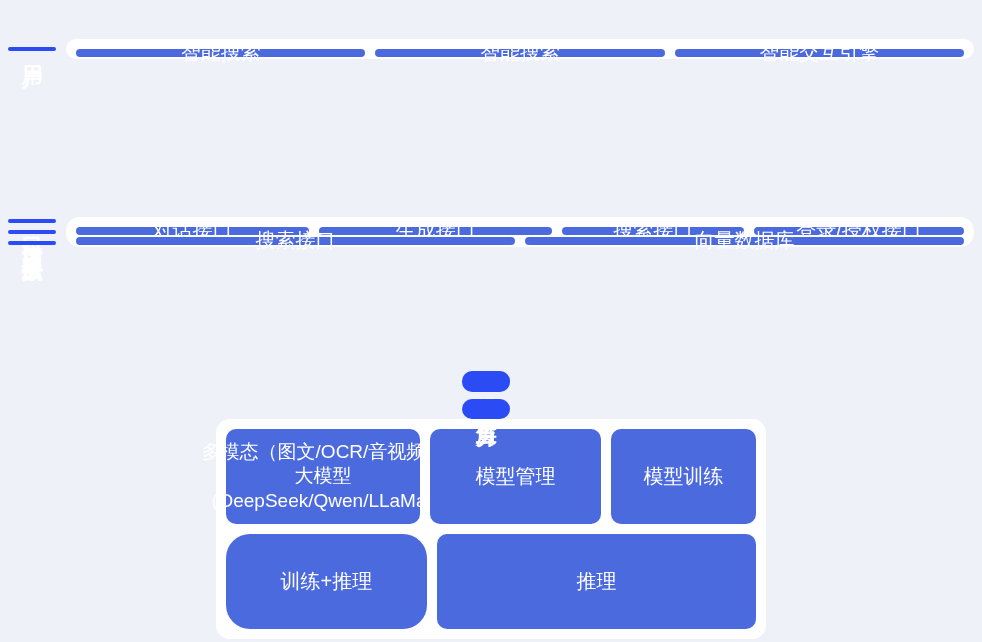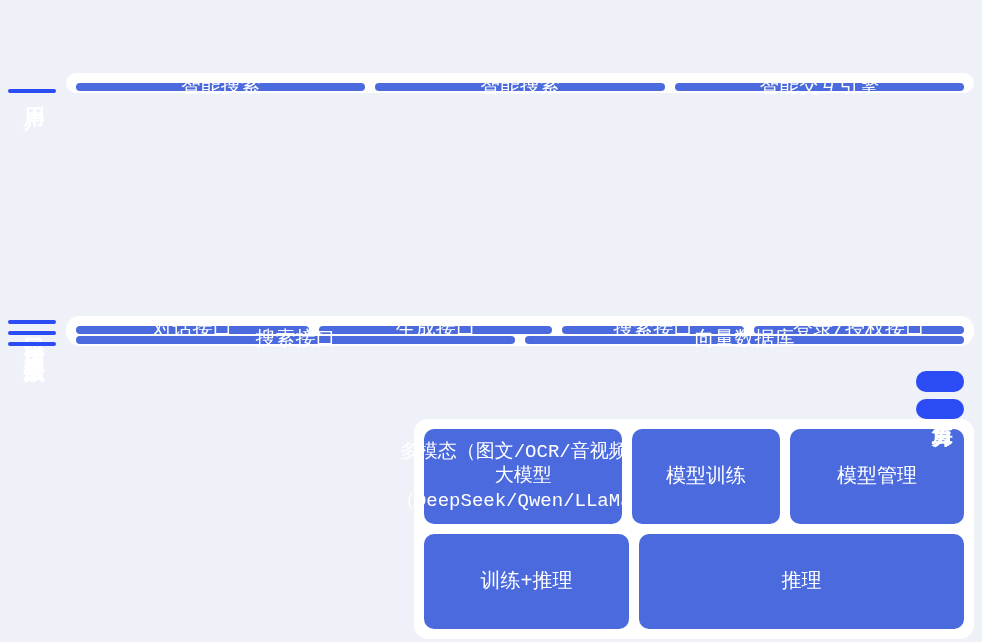--- a/index.html
+++ b/index.html
@@ -22,23 +22,22 @@
     display: flex;
     flex-direction: column;
     gap: 25px;
     padding: 5px 8px 2px 8px;
   }
 
   
   .band {
     position: relative;
     display: flex;
-    align-items: flex-end;
+    align-items: center;
     flex: 0 0 auto;
-    font-family: Liberation Mono, monospace;
   }
   .band-users   { height: 88px; }
   .band-stack   { height: 228px; }
   .band-infra   { height: 268px; flex-direction: column; }
 
   
   .rail {
     width: 48px;
     flex: 0 0 48px;
     display: flex;
@@ -119,21 +118,21 @@
   .app-row .c3 { flex: 1.62 1 0; }
 
   .data-row .c0 { flex: 2.34 1 0; }
   .data-row .c1 { flex: 2.34 1 0; }
   .data-row .c2 { flex: 3.08 1 0; }
 
   .model-row .c0 { flex: 2.62 1 0; }
   .model-row .c1 { flex: 1.90 1 0; }
   .model-row .c2 { flex: 2.28 1 0; }
 
-  .compute-row .c0 { flex: 2.62 1 0; }
+  .compute-row .c0 { flex: 2.62 1 0; border-radius: 24px; }
   .compute-row .c1 { flex: 4.30 1 0; }
 </style>
 </head>
 <body>
 
 <div id="diagram">
 
   <section class="band band-users">
     <div class="rail">
       <div class="rail-tab">用户</div>
@@ -174,22 +173,22 @@
   <section class="band band-infra">
     <div class="rail">
       <div class="rail-tab">基础模型</div>
       <div class="rail-tab">算力层</div>
     </div>
     <div class="panel">
 
       <div class="row model-row">
         <div class="card two-line c0">多模态（图文/OCR/音视频）
 大模型（DeepSeek/Qwen/LLaMa）</div>
+        <div class="card c2">模型管理</div>
         <div class="card c1">模型训练</div>
-        <div class="card c2">模型管理</div>
       </div>
 
       <div class="row compute-row">
         <div class="card c0">训练+推理</div>
         <div class="card c1">推理</div>
       </div>
 
     </div>
   </section>
 

